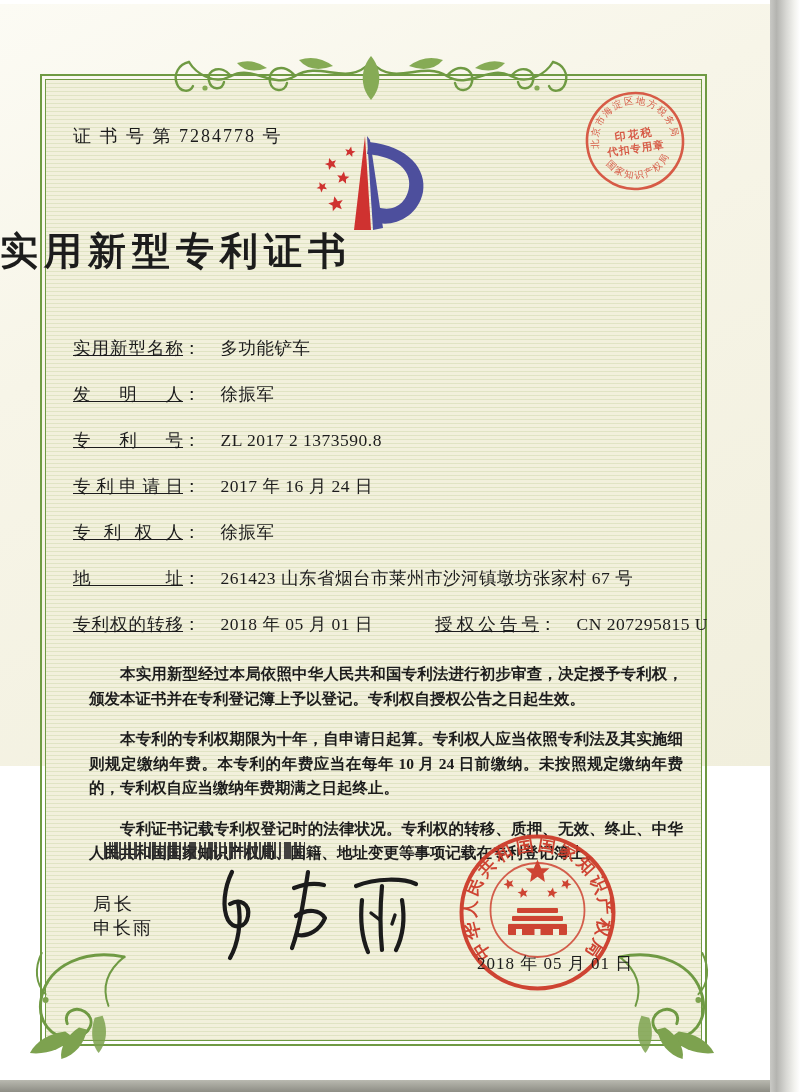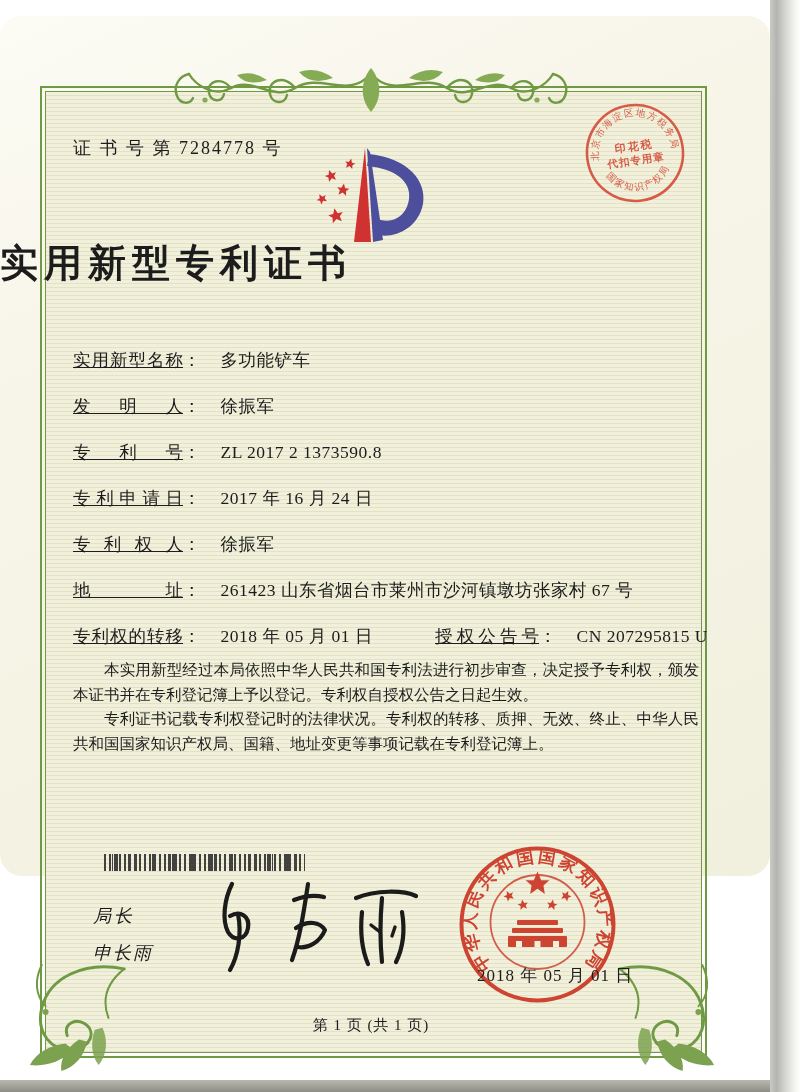--- a/index.html
+++ b/index.html
@@ -1,20 +1,20 @@
 <!DOCTYPE html>
 <html><head>
 <meta charset="utf-8">
 <style>
   html,body{margin:0;padding:0;background:#ffffff;}
   body{width:800px;height:1092px;position:relative;overflow:hidden;
        font-family:"Liberation Serif","DejaVu Serif",serif;color:#1c1c1c;}
   .scan{position:absolute;inset:0;}
-  .page{position:absolute;left:0;top:16px;width:770px;height:860px;
-        background:linear-gradient(155deg,#fcfbf4 0%,#f7f5e8 35%,#f1efdd 100%);border-radius:22px;}
+  .page{position:absolute;left:0;top:4px;width:770px;height:762px;
+        background:linear-gradient(155deg,#fcfbf4 0%,#f7f5e8 35%,#f1efdd 100%);}
   .edge-right{position:absolute;left:770px;top:0;width:30px;height:1092px;
         background:linear-gradient(90deg,#c9c9c5 0%,#b4b4b0 22%,#d9d9d5 55%,#f3f3ef 82%,#ffffff 100%);}
   .edge-bottom{position:absolute;left:0;top:1080px;width:770px;height:12px;
         background:linear-gradient(180deg,#b9b9b0,#8d8d85);}
   
   .frame{position:absolute;left:40px;top:70px;width:663px;height:968px;
         border:2px solid #6f9a43;}
   .frame-inner{position:absolute;inset:3px;border:1px solid #6f9a43;
         background:
           repeating-linear-gradient(0deg, rgba(150,178,96,.20) 0 1px, rgba(0,0,0,0) 1px 4px),
@@ -25,29 +25,29 @@
   .title{left:0;top:222px;width:742px;text-align:left;font-size:38px;
          font-weight:bold;letter-spacing:6px;}
   .fields{left:73px;top:332px;width:626px;font-size:17.5px;}
   .frow{position:absolute;left:0;white-space:nowrap;}
   .flabel{display:inline-block;width:110px;text-align:justify;text-align-last:justify;vertical-align:bottom;text-decoration:underline;}
   .fval{margin-left:20px;letter-spacing:.5px;}
   .grant-right{position:absolute;left:362px;top:0;white-space:nowrap;}
   .grant-right .flabel{width:104px;}
   .paras{left:73px;top:642px;width:626px;font-size:15.5px;line-height:24.5px;
          text-align:justify;}
-  .paras p{margin:0;text-indent:2em;}
+  .paras p{margin:16px;text-indent:2em;font-weight:bold;}
   .barcode{left:104px;top:838px;width:201px;height:17px;
      background:
        repeating-linear-gradient(90deg,#2b2b2b 0 2px,transparent 2px 5px),
        repeating-linear-gradient(90deg,#2b2b2b 0 1px,transparent 1px 8px),
        repeating-linear-gradient(90deg,transparent 0 11px,#2b2b2b 11px 14px,transparent 14px 19px);
      opacity:.88;}
-  .signer{left:93px;top:888px;font-size:18px;letter-spacing:3px;font-style:italic;}
-  .signer .name{margin-top:13px;letter-spacing:2px;}
+  .signer{left:93px;top:888px;font-size:18px;letter-spacing:3px;}
+  .signer .name{letter-spacing:2px;}
   .seal-date{left:477px;top:948px;font-size:17px;letter-spacing:1px;z-index:6;}
   .footer{left:0;top:1000px;width:742px;text-align:center;font-size:15px;letter-spacing:1px;}
   .sig{left:198px;top:854px;z-index:5;}
   .seal{left:455px;top:826px;z-index:4;opacity:.95;}
   .tax-stamp{left:583px;top:85px;transform:rotate(-8deg);opacity:.93;}
   .orn{color:#6f9a43;}
 </style>
 </head>
 <body>
 
@@ -173,20 +173,21 @@
       <div class="frow" style="top:276px">
         <span class="flabel">专利权的转移</span><span>：</span><span class="fval">2018 年 05 月 01 日</span>
         <span class="grant-right">
           <span class="flabel">授权公告号</span><span>：</span><span class="fval">CN 207295815 U</span>
         </span>
       </div>
     </div>
 
     <div class="abs paras">
       <p>本实用新型经过本局依照中华人民共和国专利法进行初步审查，决定授予专利权，颁发本证书并在专利登记簿上予以登记。专利权自授权公告之日起生效。</p>
+      <p>本专利的专利权期限为十年，自申请日起算。专利权人应当依照专利法及其实施细则规定缴纳年费。本专利的年费应当在每年 10 月 24 日前缴纳。未按照规定缴纳年费的，专利权自应当缴纳年费期满之日起终止。</p>
       <p>专利证书记载专利权登记时的法律状况。专利权的转移、质押、无效、终止、中华人民共和国国家知识产权局、国籍、地址变更等事项记载在专利登记簿上。</p>
     </div>
 
     <div class="abs barcode"></div>
 
     <div class="abs signer">
       <div>局长</div>
       <div class="name">申长雨</div>
     </div>
 
@@ -226,19 +227,18 @@
         <rect x="62" y="78" width="41" height="5" rx="1"></rect>
         <rect x="57" y="86" width="51" height="5" rx="1"></rect>
         <rect x="53" y="94" width="59" height="11" rx="1"></rect>
         <rect x="61" y="99" width="6" height="6" fill="#f2f0dc"></rect>
         <rect x="79.5" y="99" width="6" height="6" fill="#f2f0dc"></rect>
         <rect x="98" y="99" width="6" height="6" fill="#f2f0dc"></rect>
       </g>
     </svg>
     <div class="abs seal-date">2018 年 05 月 01 日</div>
 
-    <div class="abs footer">第 1 页 (共 1 页)</div>
 
   </div>
 
   <div class="edge-right"></div>
   <div class="edge-bottom"></div>
 </div>
 
 </body></html>

